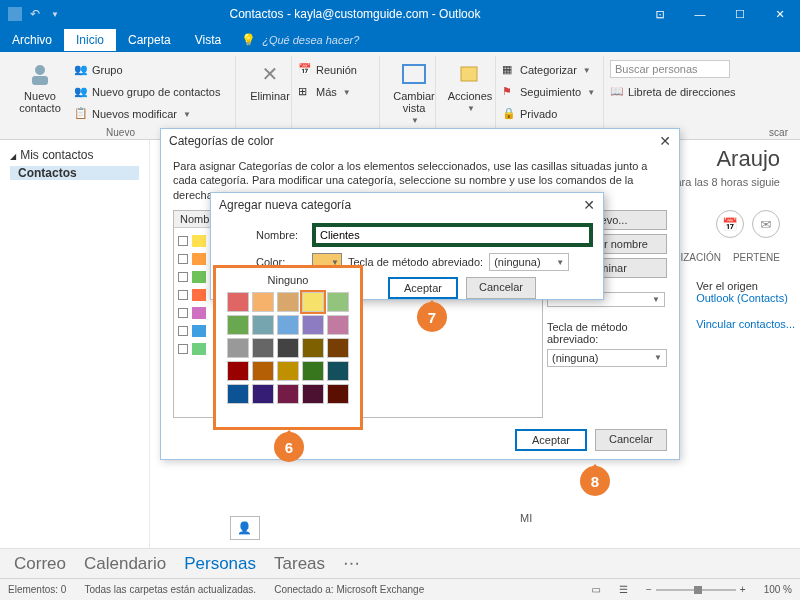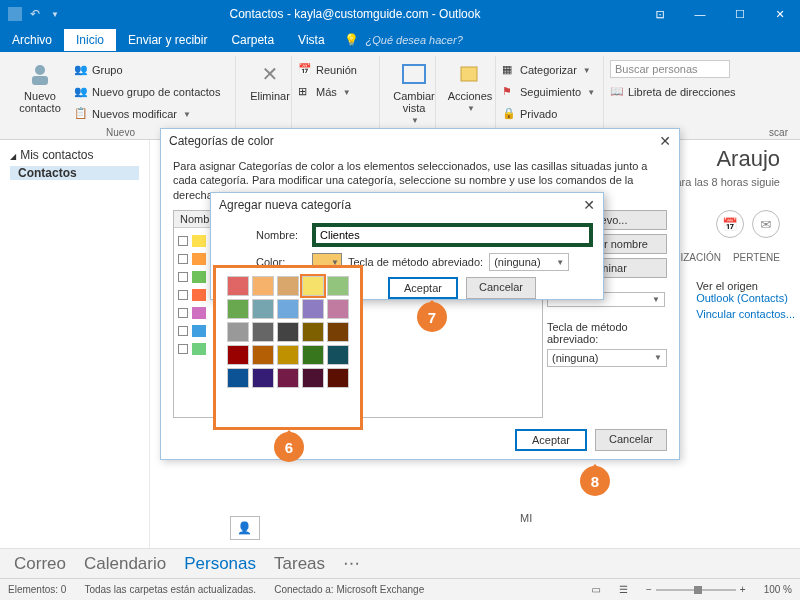--- a/index.html
+++ b/index.html
@@ -139,21 +139,20 @@
     <span>⊡</span>
     <span>―</span>
     <span>☐</span>
     <span>✕</span>
   </div>
 </div>
 
 <div class="menu">
   <div class="item">Archivo</div>
   <div class="item active">Inicio</div>
-  <div class="item">Enviar y recibir</div>
   <div class="item">Carpeta</div>
   <div class="item">Vista</div>
   <span class="lightbulb">💡</span>
   <span class="hint">¿Qué desea hacer?</span>
 </div>
 
 <div class="ribbon">
   <div class="ribbon-group" style="width:230px">
     <div class="ribbon-row">
       <div class="ribbon-big">
@@ -277,21 +276,21 @@
       <span>📅</span>
       <span>✉</span>
     </div>
     <div class="tabs-right">
       <span>NIZACIÓN</span>
       <span>PERTENE</span>
     </div>
     <div class="links">
       <div>Ver el origen</div>
       <div class="lnk">Outlook (Contacts)</div>
-      <div class="lnk" style="margin-top:4px">Vincular contactos...</div>
+      <div class="lnk" style="margin-top:14px">Vincular contactos...</div>
     </div>
     <div style="position:absolute;left:370px;bottom:30px;font-size:11px;color:#555">MI</div>
     <div style="position:absolute;left:80px;bottom:14px;width:30px;height:24px;border:1px solid #bbb;display:flex;align-items:center;justify-content:center;color:#888">👤</div>
   </div>
 </div>
 
 <div class="dialog1">
   <div class="dlg-title">
     <span>Categorías de color</span>
     <span class="close">✕</span>
@@ -377,20 +376,21 @@
         </div>
     </div>
     <div class="d2-foot">
       <div class="btn primary" style="width:70px">Aceptar</div>
       <div class="btn" style="width:70px">Cancelar</div>
     </div>
   </div>
 </div>
 
 <div class="colorpicker">
+  <div class="cp-title">Ninguno</div>
   <div class="cp-grid" id="cp-grid">
       <div class="cp-cell" style="background: rgb(224, 102, 102);"></div>
       <div class="cp-cell" style="background: rgb(246, 178, 107);"></div>
       <div class="cp-cell" style="background: rgb(217, 166, 107);"></div>
       <div class="cp-cell sel" style="background: rgb(246, 226, 107);"></div>
       <div class="cp-cell" style="background: rgb(147, 196, 125);"></div>
       <div class="cp-cell" style="background: rgb(106, 168, 79);"></div>
       <div class="cp-cell" style="background: rgb(118, 165, 175);"></div>
       <div class="cp-cell" style="background: rgb(111, 168, 220);"></div>
       <div class="cp-cell" style="background: rgb(142, 124, 195);"></div>

